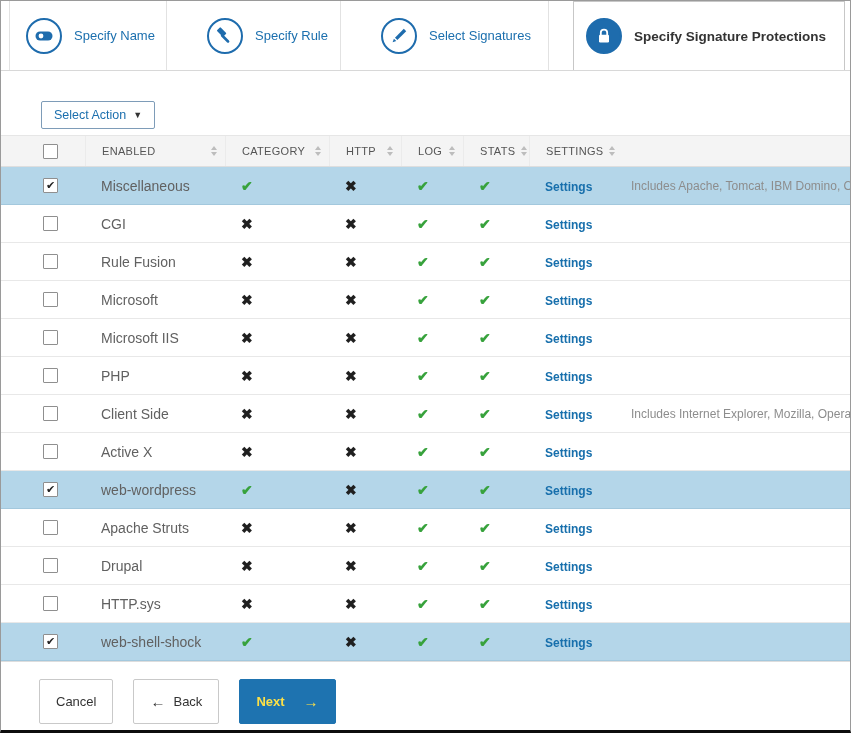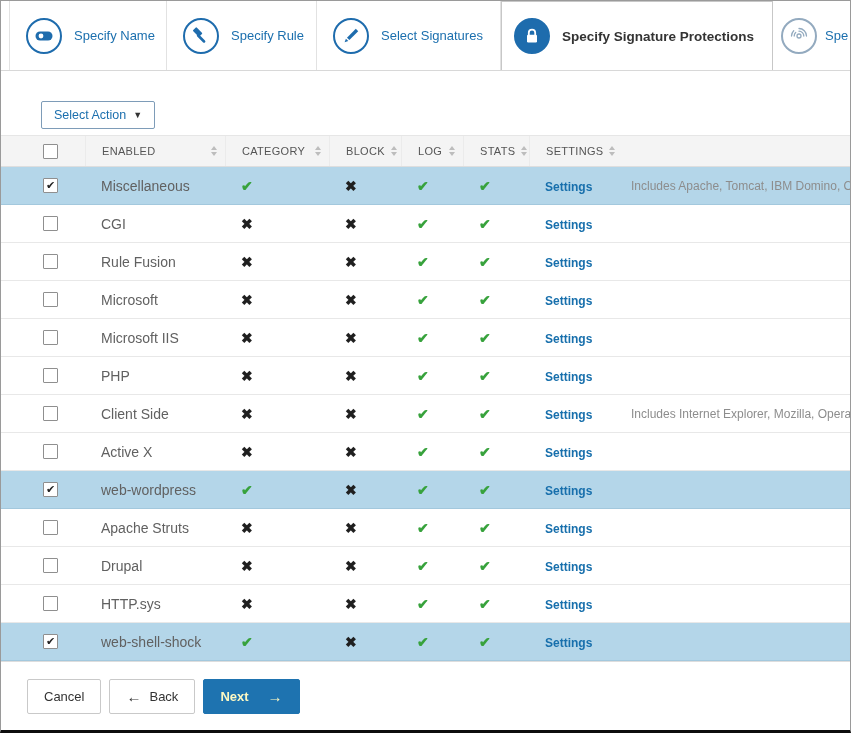--- a/index.html
+++ b/index.html
@@ -17,20 +17,21 @@
   }
 
   
   .stepper {
     height:70px; flex:0 0 70px;
     display:flex; align-items:stretch;
     padding-left:8px;
     border-bottom:1px solid #d8d8d8;
     white-space:nowrap; overflow:hidden;
     background:#fff;
+    gap:24px;
   }
   .step {
     display:flex; align-items:center; gap:12px;
     padding:0 16px;
     border-right:1px solid #e2e2e2;
     color:#1b6fae; font-size:13px;
     cursor:pointer; flex:0 0 auto;
   }
   .step:first-child { border-left:1px solid #e2e2e2; }
   .step:nth-child(1){ width:158px; }
@@ -118,29 +119,30 @@
 
   
   .footer {
     flex:1 1 auto;
     border-top:1px solid #ddd;
     padding:17px 0 0 26px;
     display:flex; align-items:flex-start; gap:8px;
     background:#fff;
   }
   .btn {
-    height:35px; padding:0 16px;
+    height:45px; padding:0 16px;
     font-size:13px; font-family:"Liberation Sans", sans-serif;
     border:1px solid #c9c9c9; border-radius:2px;
     background:#fff; color:#333;
     display:inline-flex; align-items:center; gap:8px;
     cursor:pointer;
+    margin-left:12px;
   }
   .btn .arr { font-size:15px; line-height:1; }
-  .btn.primary { background:#1e73b0; border-color:#1e73b0; color:#fef9c3; font-weight:bold;gap:19px; }
+  .btn.primary { background:#1e73b0; border-color:#1e73b0; color:#fde047; font-weight:bold;gap:19px; }
 </style>
 </head>
 <body>
 
 <div class="window">
 
   <div class="stepper">
 
     <div class="step">
       <span class="step-circle">
@@ -222,21 +224,21 @@
         </span>
     </div>
     <div class="th">
       <span>CATEGORY</span>
       <span class="sort">
           <i class="up"></i>
           <i class="down"></i>
         </span>
     </div>
     <div class="th">
-      <span>BLOCK</span>
+      <span>HTTP</span>
       <span class="sort">
           <i class="up"></i>
           <i class="down"></i>
         </span>
     </div>
     <div class="th">
       <span>LOG</span>
       <span class="sort">
           <i class="up"></i>
           <i class="down"></i>

